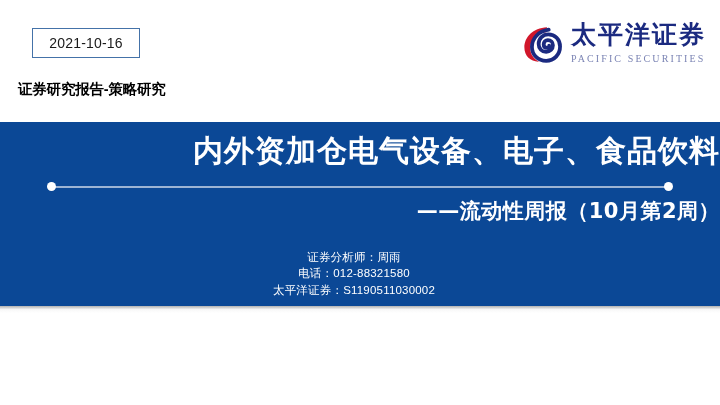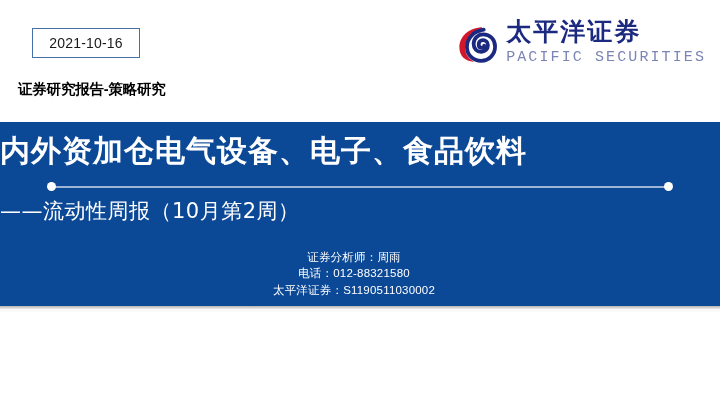--- a/index.html
+++ b/index.html
@@ -79,27 +79,27 @@
   .logo-cn {
     font-size: 25px;
     font-weight: bold;
     color: #1b2a80;
     letter-spacing: 2px;
     line-height: 1.05;
     white-space: nowrap;
     font-family: "DejaVu Sans", "Liberation Sans", sans-serif;
   }
   .logo-en {
-    font-size: 15px;
+    font-size: 10px;
     color: #7b84b4;
     letter-spacing: 2.1px;
     line-height: 1.5;
     margin-top: 2px;
     white-space: nowrap;
-    font-family: Liberation Mono, monospace;
+    font-family: Liberation Serif, serif;
   }
 
   
   .banner {
     position: absolute;
     left: 0;
     top: 122px;
     width: 720px;
     height: 184px;
     background: #0b4896;
@@ -111,21 +111,21 @@
     width: 720px;
     height: 7px;
     background: linear-gradient(to bottom, rgba(130,130,130,0.62), rgba(190,190,190,0.12), rgba(255,255,255,0));
   }
 
   .banner-title {
     position: absolute;
     left: 0;
     top: 131px;
     width: 720px;
-    text-align: left;
+    text-align: right;
     font-size: 30px;
     font-weight: bold;
     color: #ffffff;
     letter-spacing: 1px;
     line-height: 1.35;
     font-family: "DejaVu Sans", "Liberation Sans", sans-serif;
   }
 
   .divider {
     position: absolute;
@@ -151,23 +151,23 @@
     background: #ffffff;
   }
   .divider-dot.left { left: 0; }
   .divider-dot.right { right: 0; }
 
   .banner-subtitle {
     position: absolute;
     left: 0;
     top: 197px;
     width: 720px;
-    text-align: left;
+    text-align: right;
     font-size: 21px;
-    font-weight: normal;
+    font-weight: bold;
     color: #ffffff;
     letter-spacing: 0.5px;
     font-family: "DejaVu Sans", "Liberation Sans", sans-serif;
   }
 
   .analyst-block {
     position: absolute;
     left: 0;
     top: 249px;
     width: 708px;

